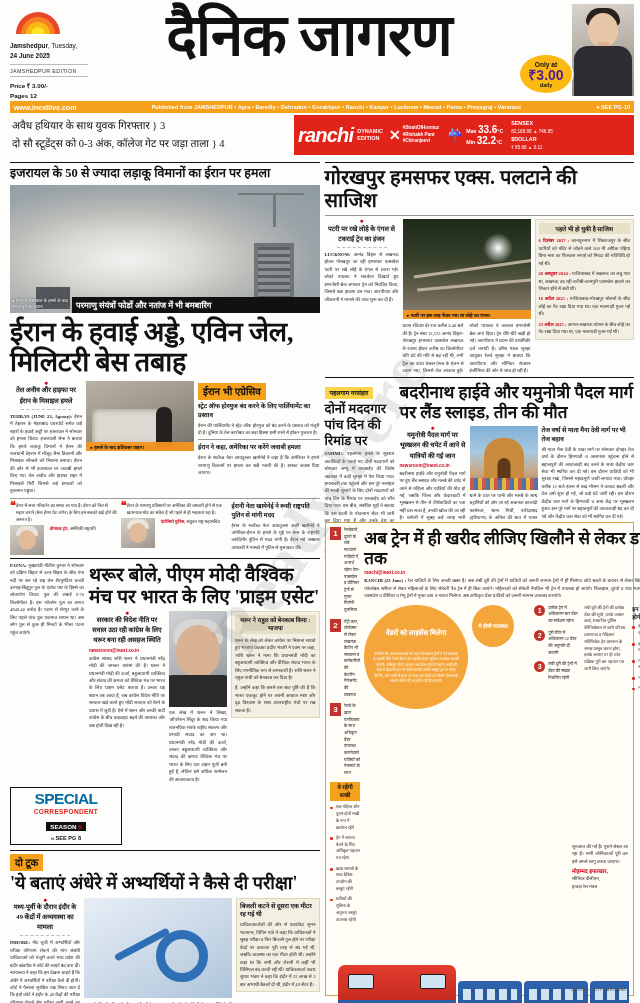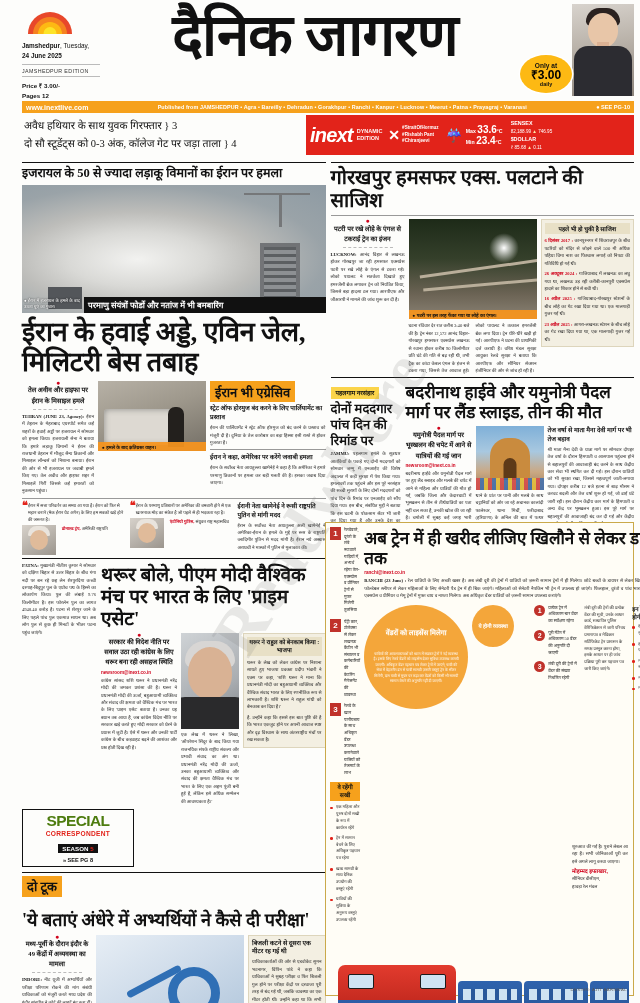--- a/index.html
+++ b/index.html
@@ -7,21 +7,21 @@
     width: 640px; height: 1003px;
     background: #ffffff;
     font-family: "Liberation Sans", sans-serif;
     position: relative;
     overflow: hidden;
   }
   .page {
     width: 640px; height: 1003px;
     background: #fdfdfb;
     position: relative;
-    padding: 4px 6px 4px 22px;
+    padding: 4px 6px 4px 10px;
   }
   
   .watermark {
     position:absolute; inset:0; pointer-events:none; z-index:50;
     display:flex; align-items:center; justify-content:center;
   }
   .watermark span {
     font-size: 66px; color: rgba(120,120,120,0.16);
     font-weight:bold; transform: rotate(-58deg);
     letter-spacing: 3px; white-space:nowrap;
@@ -62,21 +62,21 @@
   .celeb .hair { position:absolute; left:14px; top:4px; width:34px; height:18px; border-radius:17px 17px 6px 6px; background:#2b2220; }
   .celeb .body { position:absolute; left:2px; top:42px; width:58px; height:52px; border-radius:14px 14px 0 0; background:#2c2c31; }
   .celeb .neck { position:absolute; left:25px; top:38px; width:12px; height:9px; background:#dcb294; }
   .only-badge {
     position:absolute; right:62px; bottom:7px; width:52px; height:38px;
     background:#fdb913; border-radius:50%;
     display:flex; flex-direction:column; align-items:center; justify-content:center;
     box-shadow:0 0 0 1.5px #fff;
   }
   .only-badge .l1 { font-size:6.6px; color:#111; font-weight:bold; }
-  .only-badge .l2 { font-size:12px; color:#000000; font-weight:bold; line-height:1; }
+  .only-badge .l2 { font-size:14px; color:#4c1d95; font-weight:bold; line-height:1; }
   .only-badge .l3 { font-size:5.4px; color:#111; font-weight:bold; }
   
   .strip {
     height:12px; background:#f6a11c; display:flex; align-items:center;
     padding:0 4px; color:#fff; margin-top:1px;
   }
   .strip .site { font-size:7px; font-weight:bold; color:#ffffff; }
   .strip .pub { flex:1; text-align:center; font-size:5.4px; font-weight:bold; color:#fff; letter-spacing:.1px; }
   .strip .seepg { font-size:5.6px; font-weight:bold; }
   
@@ -168,40 +168,40 @@
   .bodytext { font-size:4.6px; line-height:1.62; color:#2a2a2a; text-align:justify; font-family:"Liberation Serif", serif; }
   .bodytext b { color:#111; }
   .cols2 { column-count:2; column-gap:6px; }
   .dek { font-size:6.6px; font-weight:bold; line-height:1.55; color:#111; text-align:center;
          font-family:"Liberation Serif", serif; }
   .dek-dot { text-align:center; color:#d0021b; font-size:7px; line-height:.6; }
   .dek-rule { border-top:1px dashed #bbb; width:50px; margin:3px auto; }
   .mailto { color:#d0021b; font-size:4.6px; font-weight:bold; margin:2px 0; }
   .subhead-sm { font-size:6.4px; font-weight:bold; color:#111; line-height:1.4; margin-bottom:2px;
                 font-family:"Liberation Serif", serif; }
-  .tag-orange { background:#f6a11c; color:#111; font-size:13px; font-weight:bold; padding:1.5px 5px; display:inline-block;
+  .tag-orange { background:#f6a11c; color:#111; font-size:10px; font-weight:bold; padding:1.5px 5px; display:inline-block;
                 font-family:"Liberation Serif", serif;}
   .tag-yellow { background:#fbd44a; color:#111; font-size:6.2px; font-weight:bold; padding:1.5px 5px; display:inline-block;
                 font-family:"Liberation Serif", serif;}
   .box-beige { background:#f3efe2; border:.6px solid #ddd5bc; padding:3px; }
   .box-beige .bh { font-size:6px; font-weight:bold; color:#111; text-align:center; background:#e8e0c6; padding:1.5px; margin-bottom:3px;
                    font-family:"Liberation Serif", serif;}
   .redlead { color:#d0021b; font-weight:bold; }
   
   .quotebox { display:flex; gap:4px; }
   .qcard { flex:1; }
   .qmark { color:#e2231a; font-size:11px; font-weight:bold; line-height:.7; letter-spacing:-2px; }
   .qface { width:34px; height:30px; background:linear-gradient(150deg,#d7d2cb,#9b958d); float:left; margin-right:3px; position:relative; }
   .qface .f{position:absolute;left:8px;top:5px;width:18px;height:20px;border-radius:50%;background:#e0bb9a;}
   .qface .h{position:absolute;left:6px;top:1px;width:22px;height:10px;border-radius:11px 11px 2px 2px;background:#e9e4dd;}
   .qtext { font-size:4.4px; line-height:1.6; color:#2a2a2a; font-family:"Liberation Serif", serif; }
   .qattr { color:#d0021b; font-weight:bold; }
   
   .spec-badge { border:1.6px solid #111; padding:3px 5px; text-align:center; width:112px; }
-  .spec-badge .s1 { font-size:15.5px; font-weight:bold; letter-spacing:-.6px; color:#4d7c0f; line-height:1; }
+  .spec-badge .s1 { font-size:15.5px; font-weight:bold; letter-spacing:-.6px; color:#0369a1; line-height:1; }
   .spec-badge .s2 { font-size:6.6px; font-weight:bold; color:#e2231a; letter-spacing:.3px; margin-top:1px; }
   .spec-badge .s3 { background:#111; color:#fff; font-size:6.2px; font-weight:bold; padding:1px 4px; display:inline-block; margin-top:2px;}
   .spec-badge .s3 .num { color:#e2231a; }
   .spec-badge .s4 { font-size:5.6px; font-weight:bold; color:#111; margin-top:2px; }
   
   .infobox { border:1.2px solid #caa94a; background:#fffdf6; padding:4px; position:relative; }
   .info-num { width:11px; height:13px; background:#c0322b; color:#fff; font-size:8px; font-weight:bold;
               display:flex; align-items:center; justify-content:center; flex:none; }
   .info-num.circ { border-radius:50%; width:11px; height:11px; font-size:7px; }
   .info-row { display:flex; gap:3px; margin-bottom:5px; }
@@ -281,41 +281,41 @@
     <div class="pub">Published from JAMSHEDPUR • Agra • Bareilly • Dehradun • Gorakhpur • Ranchi • Kanpur • Lucknow • Meerut • Patna • Prayagraj • Varanasi</div>
     <div class="seepg">● SEE PG-10</div>
   </div>
 
   <div class="subbar">
     <div class="subbar-left">
       <div>अवैध हथियार के साथ युवक गिरफ्तार } 3</div>
       <div>दो सौ स्टूडेंट्स को 0-3 अंक, कॉलेज गेट पर जड़ा ताला } 4</div>
     </div>
     <div class="subbar-right">
-      <div class="inext-logo">inext</div>
+      <div class="inext-logo">ranchi</div>
       <div class="dyn">
         <div>DYNAMIC</div>
         <div>EDITION</div>
       </div>
       <div class="xicon">✕</div>
       <div class="tags">
         <div>#StraitOfHormuz</div>
         <div>#Rishabh Pant</div>
         <div>#Chiranjeevi</div>
       </div>
       <div class="weather">
         <div class="cloud-ico">☔</div>
         <div class="temps">
           <div>
             <span>Max</span>
             <b>33.6</b><span>°C</span>
           </div>
           <div>
             <span>Min</span>
-            <b>23.4</b><span>°C</span>
+            <b>32.2</b><span>°C</span>
           </div>
         </div>
       </div>
       <div class="market">
         <div class="big">SENSEX</div>
         <div>
           <span>82,188.99</span>
           <span class="up">▲</span>
           <span>746.95</span>
         </div>
@@ -469,21 +469,21 @@
           </div>
         </div>
       </div>
 
       <div class="rule" style="margin-top:5px"></div>
 
       <div>
         <div class="flex" style="gap:5px">
           <div class="tag-orange">दो टूक</div>
         </div>
-        <h1 class="head2" style="font-size:18px;margin-top:13px">'ये बताएं अंधेरे में अभ्यर्थियों ने कैसे दी परीक्षा'</h1>
+        <h1 class="head2" style="font-size:18px;margin-top:2px">'ये बताएं अंधेरे में अभ्यर्थियों ने कैसे दी परीक्षा'</h1>
         <div class="flex gap4" style="margin-top:4px">
           <div style="width:70px">
             <div class="dek-dot">●</div>
             <div class="dek">मध्य-पूर्वी के दौरान इंदौर के 49 केंद्रों में अव्यवस्था का मामला</div>
             <div class="dek-rule"></div>
             <div class="bodytext">
               <b>INDORE:</b>
               <span>नीट यूजी में अभ्यर्थियों और परीक्षा परिणाम रोकने की मांग संबंधी याचिकाओं को मंजूरी करते मध्य प्रदेश की इंदौर खंडपीठ ने कोर्ट की लाइटें बंद करा दीं। न्यायालय ने कहा कि हम देखना चाहते हैं कि अंधेरे में अभ्यर्थियों ने परीक्षा कैसे दी होगी। कोर्ट ने फैसला सुरक्षित रख लिया। बता दें कि हाई कोर्ट ने इंदौर के 49 केंद्रों की परीक्षा परिणाम रोकने शेष परीक्षा जारी करने का निर्देश दिया था। फिर रिजल्ट 14 जून को आया।</span>
             </div>
           </div>

